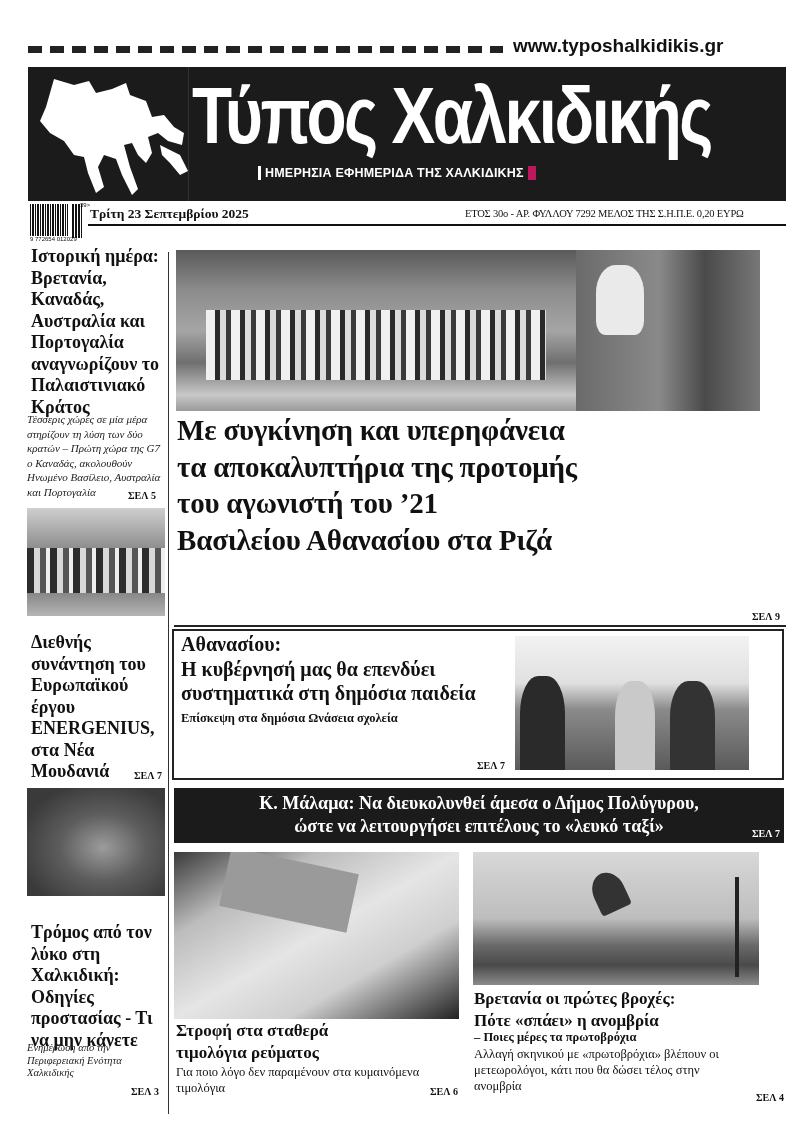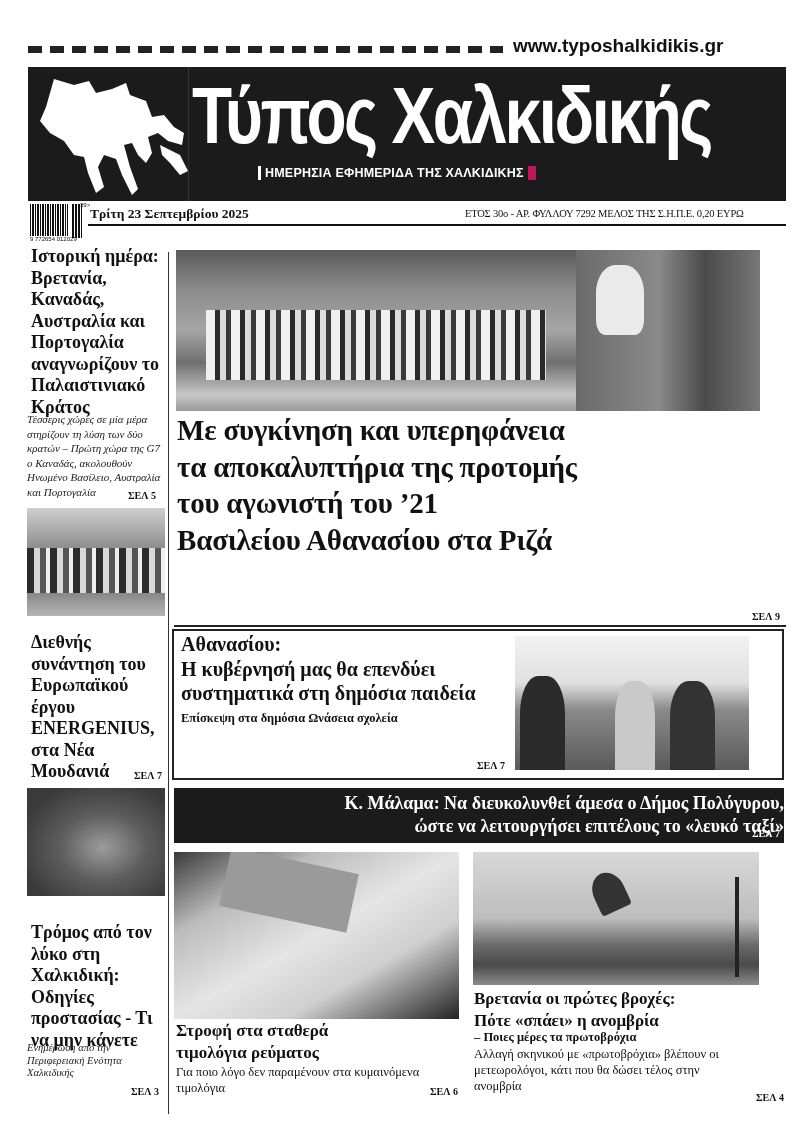--- a/index.html
+++ b/index.html
@@ -20,21 +20,21 @@
   .side-h { font-weight: bold; font-size: 18px; line-height: 21.5px; left: 31px; width: 140px; }
   .side-p { font-size: 11px; line-height: 14.5px; left: 27px; width: 140px; color: #222; font-style: italic; }
   .sel { font-weight: bold; font-size: 10px; }
   .photo { background: #777; overflow: hidden; }
   .main-h { left: 177px; top: 412px; font-weight: bold; font-size: 29px; line-height: 36.5px; width: 600px; letter-spacing: -0.2px; }
   .main-p { left: 177px; top: 562px; font-size: 15px; line-height: 20px; width: 540px; }
   .rule { height: 2px; background: #222; }
   .box { left: 172px; top: 629px; width: 612px; height: 151px; border: 2px solid #222; }
   .box-h { left: 181px; top: 632px; font-weight: bold; font-size: 20px; line-height: 24.5px; }
   .box-p { left: 181px; top: 710px; font-size: 12.5px; line-height: 17px; font-weight: bold; }
-  .banner { left: 174px; top: 788px; width: 610px; height: 55px; background: #1b1b1b; color: #fff; text-align: right; font-weight: bold; font-size: 18px; line-height: 23px; padding-top: 4px; }
+  .banner { left: 174px; top: 788px; width: 610px; height: 55px; background: #1b1b1b; color: #fff; text-align: center; font-weight: bold; font-size: 18px; line-height: 23px; padding-top: 4px; }
   .h3 { font-weight: bold; font-size: 17px; line-height: 22px; }
   .p3 { font-size: 12.5px; line-height: 16px; }
 </style>
 </head>
 <body>
 
 <div class="abs dashes"></div>
 <div class="abs url">www.typoshalkidikis.gr</div>
 <div class="abs masthead">
   <svg width="170" height="130" viewBox="0 0 170 130" style="position:absolute;left:6px;top:4px">

